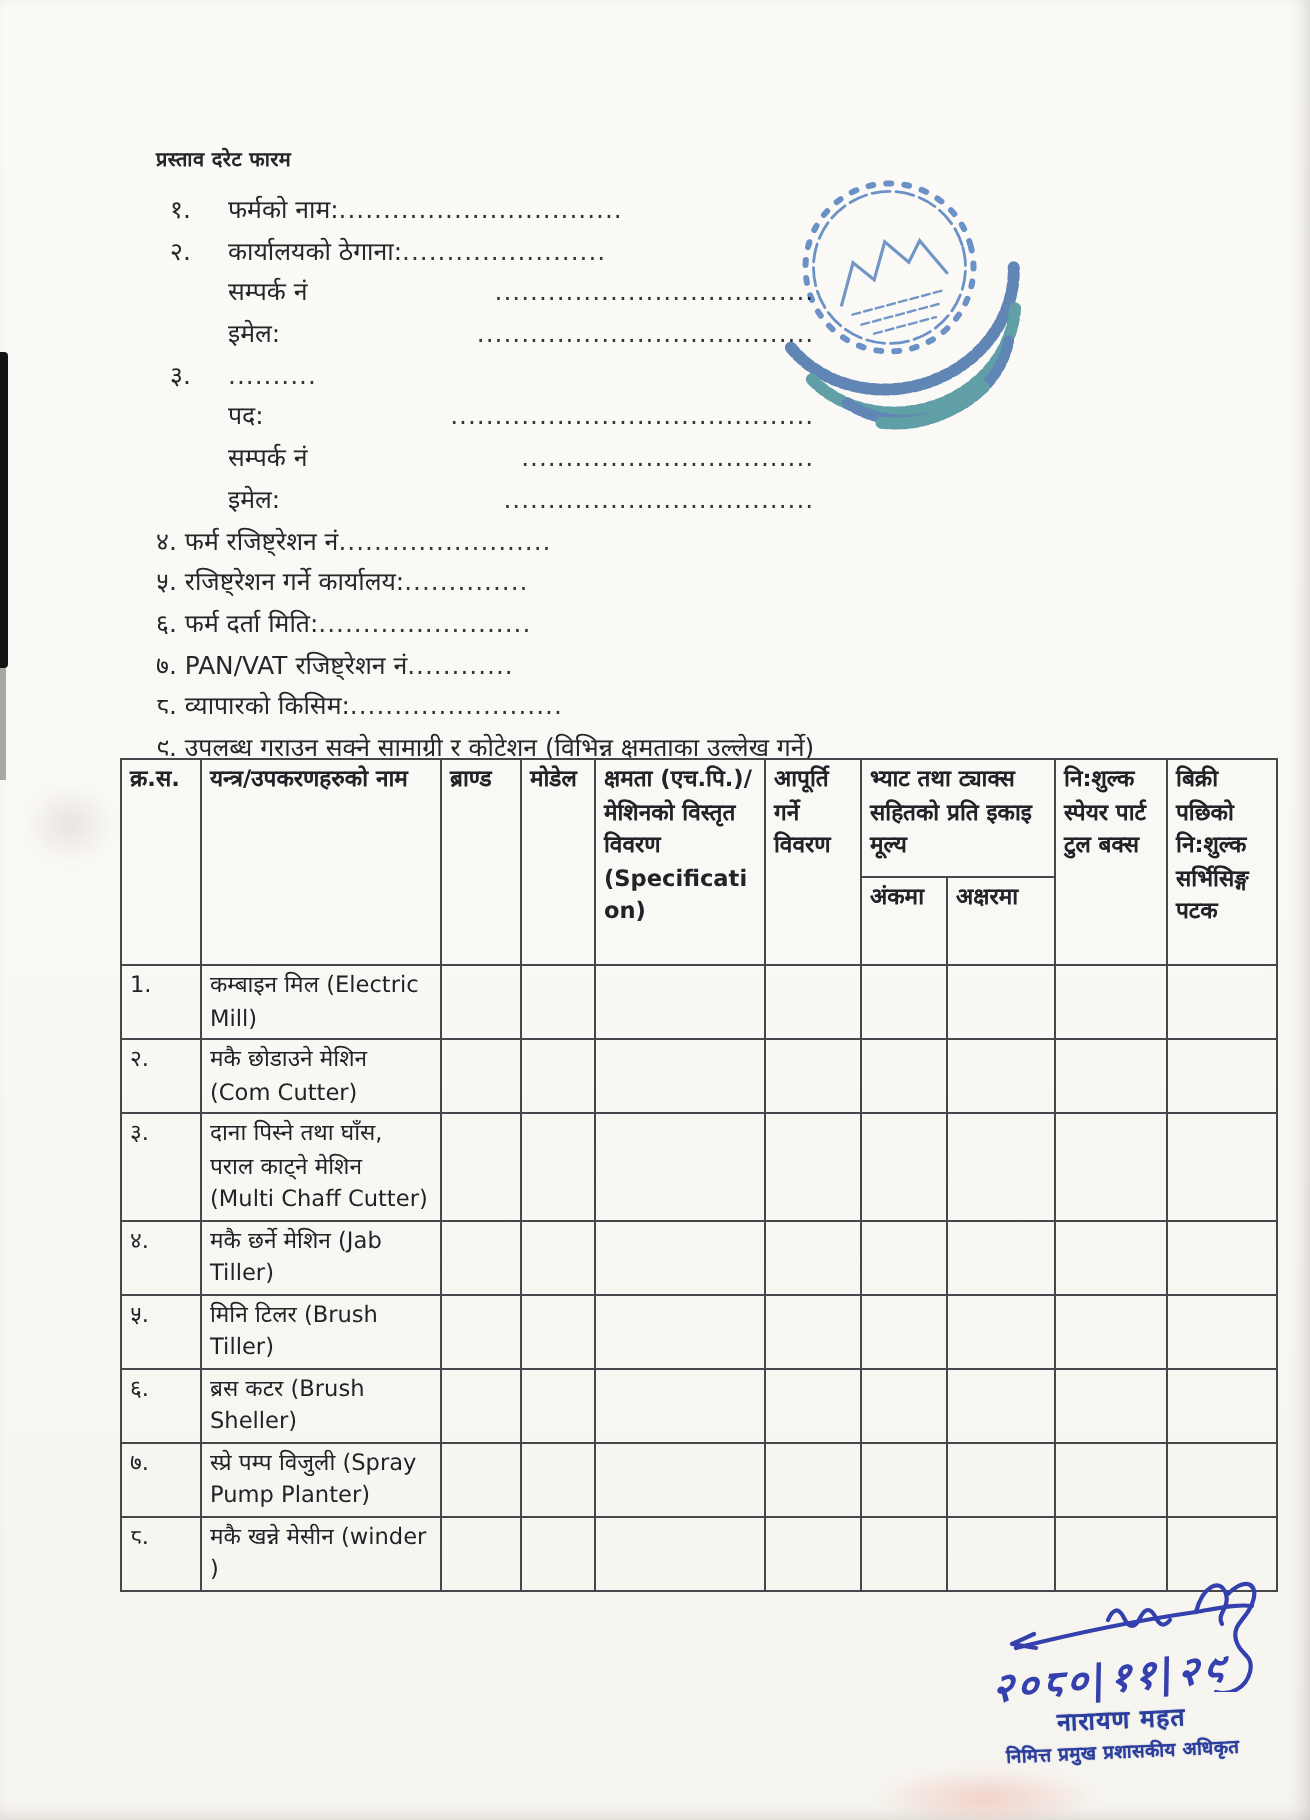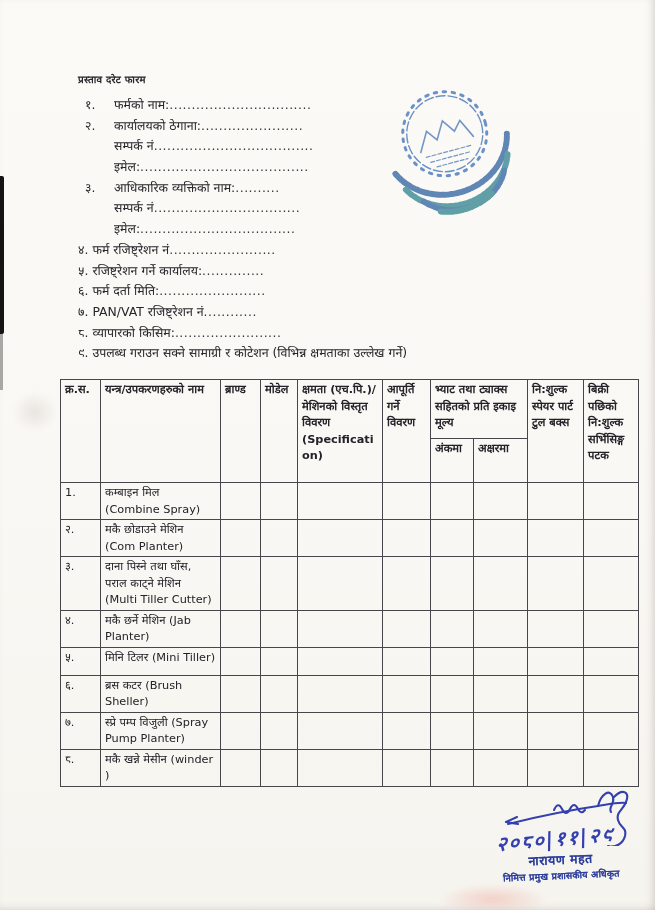--- a/index.html
+++ b/index.html
@@ -19,21 +19,21 @@
     background:radial-gradient(ellipse at center,rgba(120,115,105,.14),rgba(120,115,105,0) 70%);filter:blur(2px);}
 
   .title{position:absolute;left:78px;top:72px;font-size:10px;font-weight:bold;letter-spacing:.2px;}
 
   .fields{position:absolute;left:78px;top:95px;font-size:12.4px;line-height:20.7px;white-space:nowrap;}
   .field-line{height:20.7px;display:flex;align-items:baseline;}
   .field-line .num{flex:0 0 auto;}
   .mw{padding-left:7px;}            
   .mw .num{width:29px;}
   .mn .num{margin-right:4px;}       
-  .sb{padding-left:36px;}           
+  .sb{padding-left:36px;justify-content:space-between;}           
   .dots{letter-spacing:.5px;color:#33333a;}
 
   table.quote{
     position:absolute;left:60px;top:379px;border-collapse:collapse;table-layout:fixed;
     width:578px;font-size:11.3px;line-height:16.5px;color:#222228;
   }
   table.quote th,table.quote td{
     border:1.3px solid #47474b;vertical-align:top;text-align:left;
     padding:2px 4px 1px 4px;overflow:hidden;word-wrap:break-word;
   }
@@ -87,22 +87,25 @@
     <div class="field-line sb">
         <span>सम्पर्क नं</span>
         <span class="dots">....................................</span>
       </div>
     <div class="field-line sb">
         <span>इमेल:</span>
         <span class="dots">......................................</span>
       </div>
     <div class="field-line mw">
         <span class="num">३.</span>
-        <span>आधिकारिक व्यक्तिको नाम:</span>
         <span class="dots">..........</span>
+      </div>
+    <div class="field-line sb">
+        <span>पद:</span>
+        <span class="dots">.........................................</span>
       </div>
     <div class="field-line sb">
         <span>सम्पर्क नं</span>
         <span class="dots">.................................</span>
       </div>
     <div class="field-line sb">
         <span>इमेल:</span>
         <span class="dots">...................................</span>
       </div>
     <div class="field-line mn">
@@ -173,69 +176,69 @@
       <th colspan="2">भ्याट तथा ट्याक्स सहितको प्रति इकाइ मूल्य</th>
       <th rowspan="2">नि:शुल्क स्पेयर पार्ट टुल बक्स</th>
       <th rowspan="2">बिक्री पछिको नि:शुल्क सर्भिसिङ्ग पटक</th>
     </tr>
     <tr class="h2">
       <th>अंकमा</th>
       <th>अक्षरमा</th>
     </tr>
     <tr>
       <td class="rh1">1.</td>
-      <td>कम्बाइन मिल (Combine Spray)</td>
+      <td>कम्बाइन मिल (Electric Mill)</td>
       <td></td>
           <td></td>
           <td></td>
           <td></td>
           <td></td>
           <td></td>
           <td></td>
           <td></td>
     </tr>
     <tr>
       <td class="rh2">२.</td>
-      <td>मकै छोडाउने मेशिन (Com Planter)</td>
+      <td>मकै छोडाउने मेशिन (Com Cutter)</td>
       <td></td>
           <td></td>
           <td></td>
           <td></td>
           <td></td>
           <td></td>
           <td></td>
           <td></td>
     </tr>
     <tr>
       <td class="rh3">३.</td>
-      <td>दाना पिस्ने तथा घाँस, पराल काट्ने मेशिन (Multi Tiller Cutter)</td>
+      <td>दाना पिस्ने तथा घाँस, पराल काट्ने मेशिन (Multi Chaff Cutter)</td>
       <td></td>
           <td></td>
           <td></td>
           <td></td>
           <td></td>
           <td></td>
           <td></td>
           <td></td>
     </tr>
     <tr>
       <td class="rh4">४.</td>
-      <td>मकै छर्ने मेशिन (Jab Planter)</td>
+      <td>मकै छर्ने मेशिन (Jab Tiller)</td>
       <td></td>
           <td></td>
           <td></td>
           <td></td>
           <td></td>
           <td></td>
           <td></td>
           <td></td>
     </tr>
     <tr>
       <td class="rh5">५.</td>
-      <td>मिनि टिलर (Mini Tiller)</td>
+      <td>मिनि टिलर (Brush Tiller)</td>
       <td></td>
           <td></td>
           <td></td>
           <td></td>
           <td></td>
           <td></td>
           <td></td>
           <td></td>
     </tr>
     <tr>

